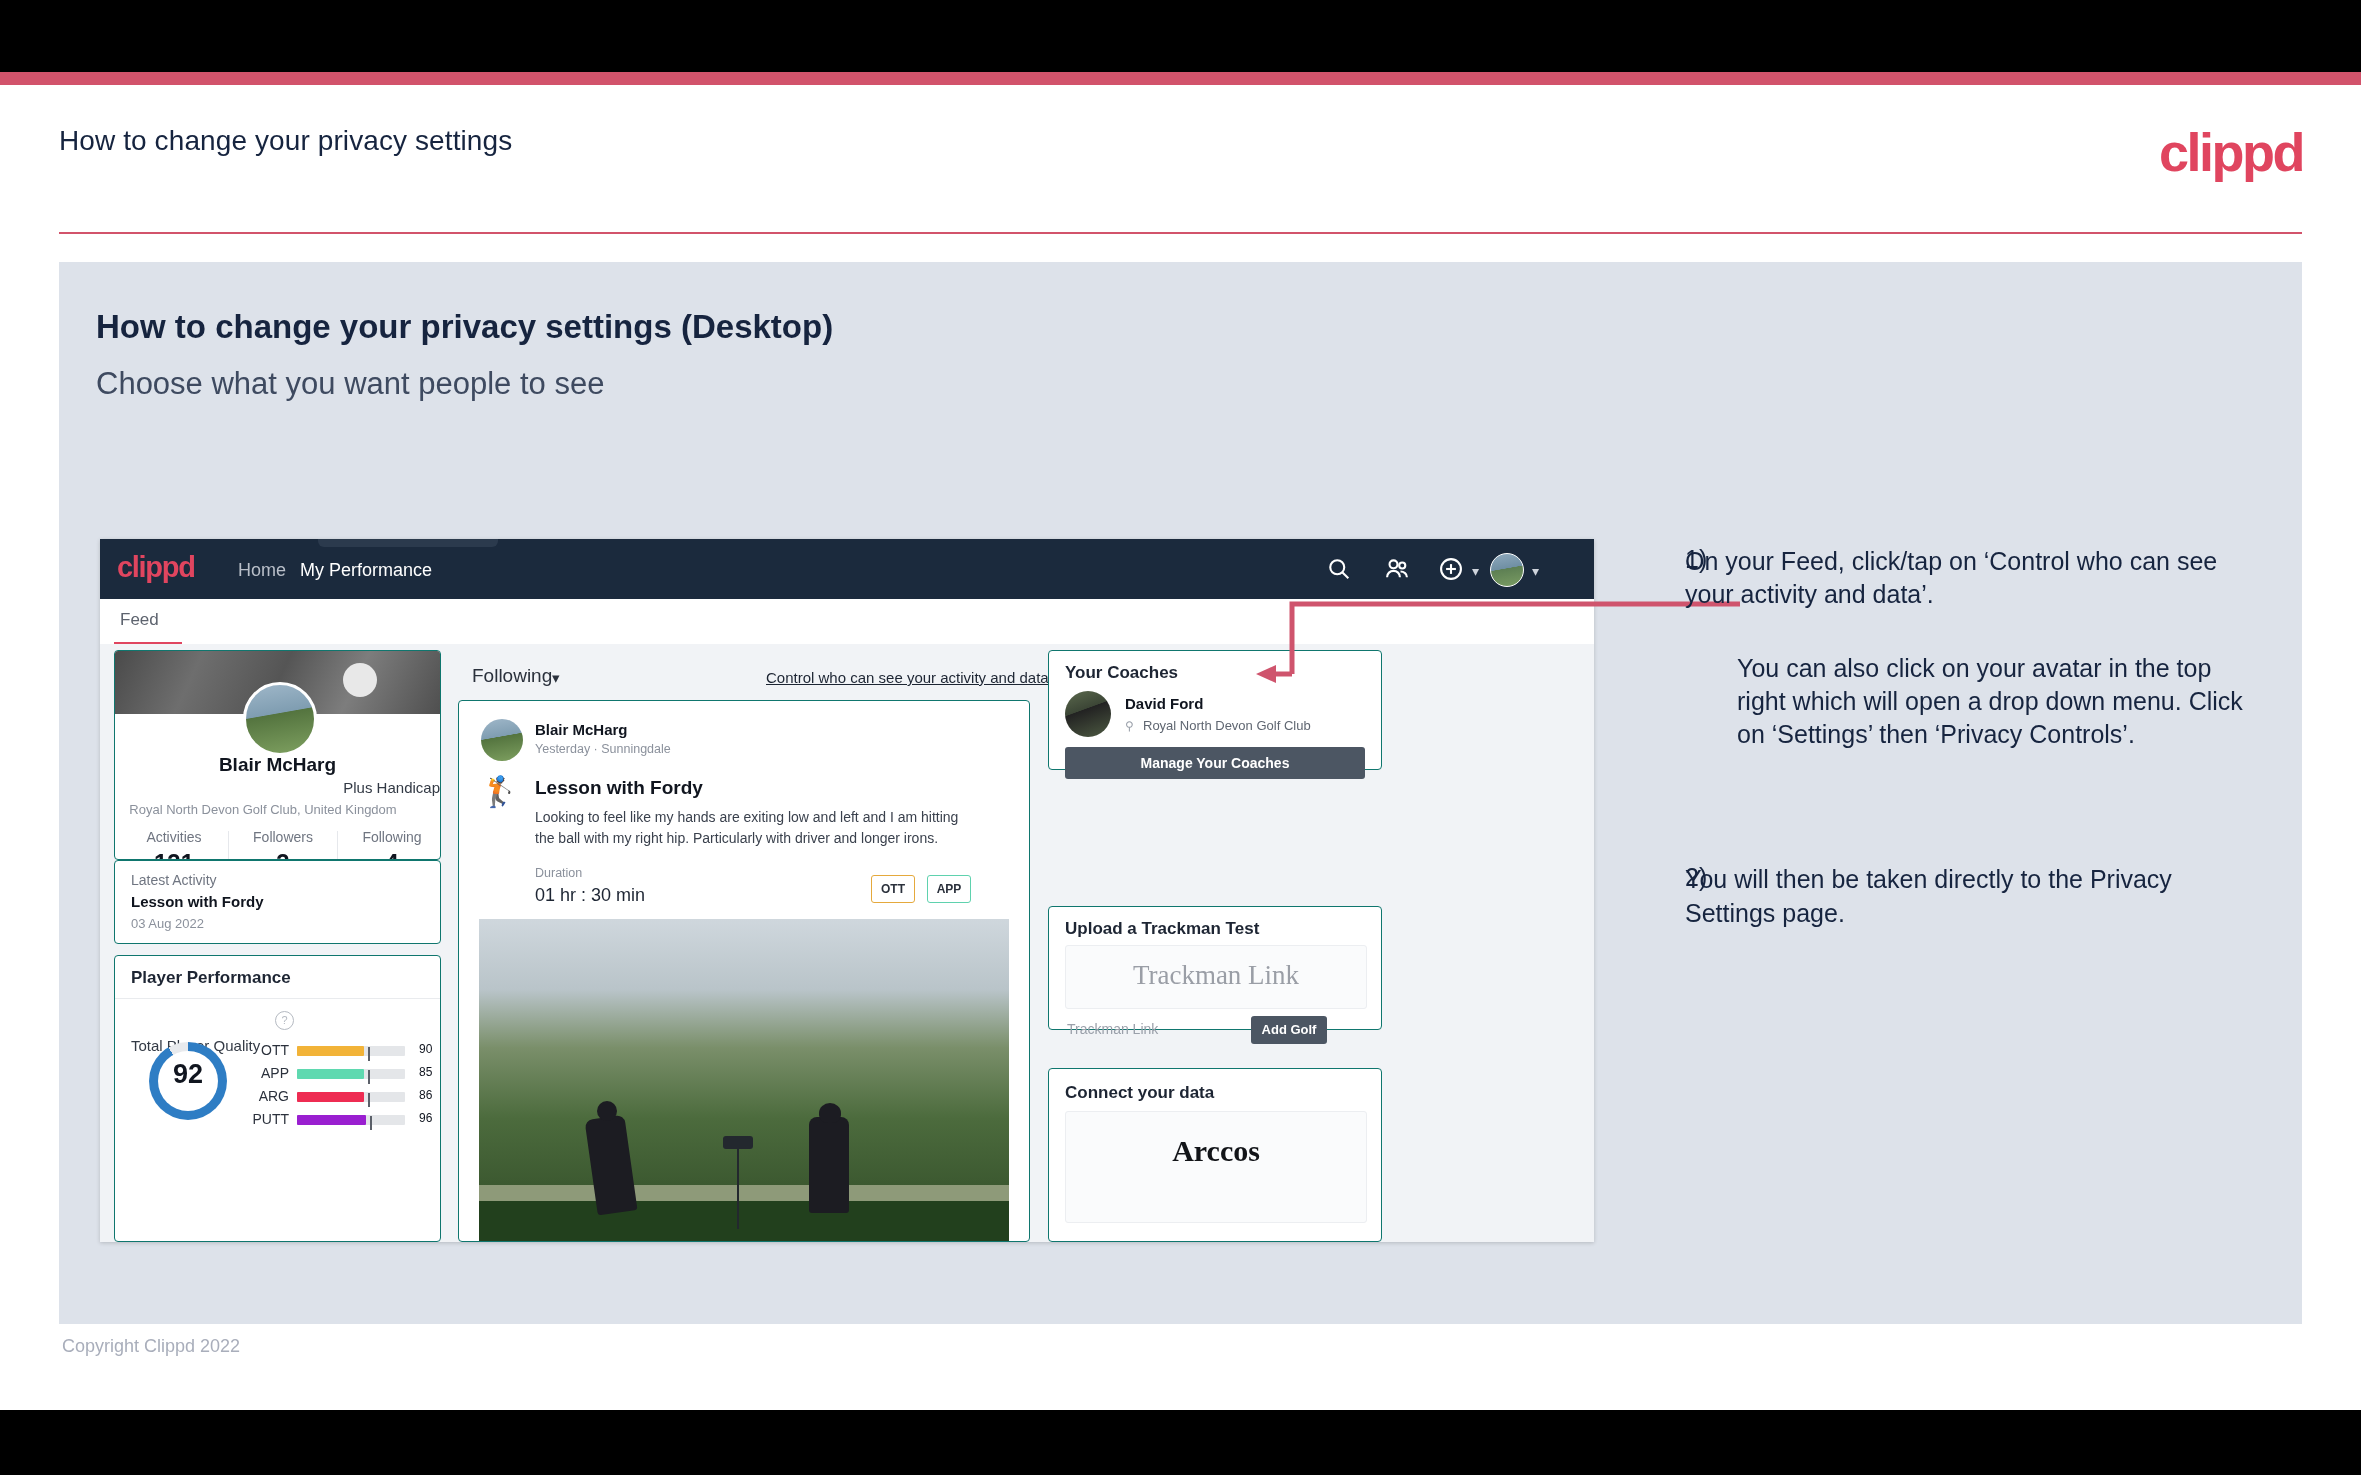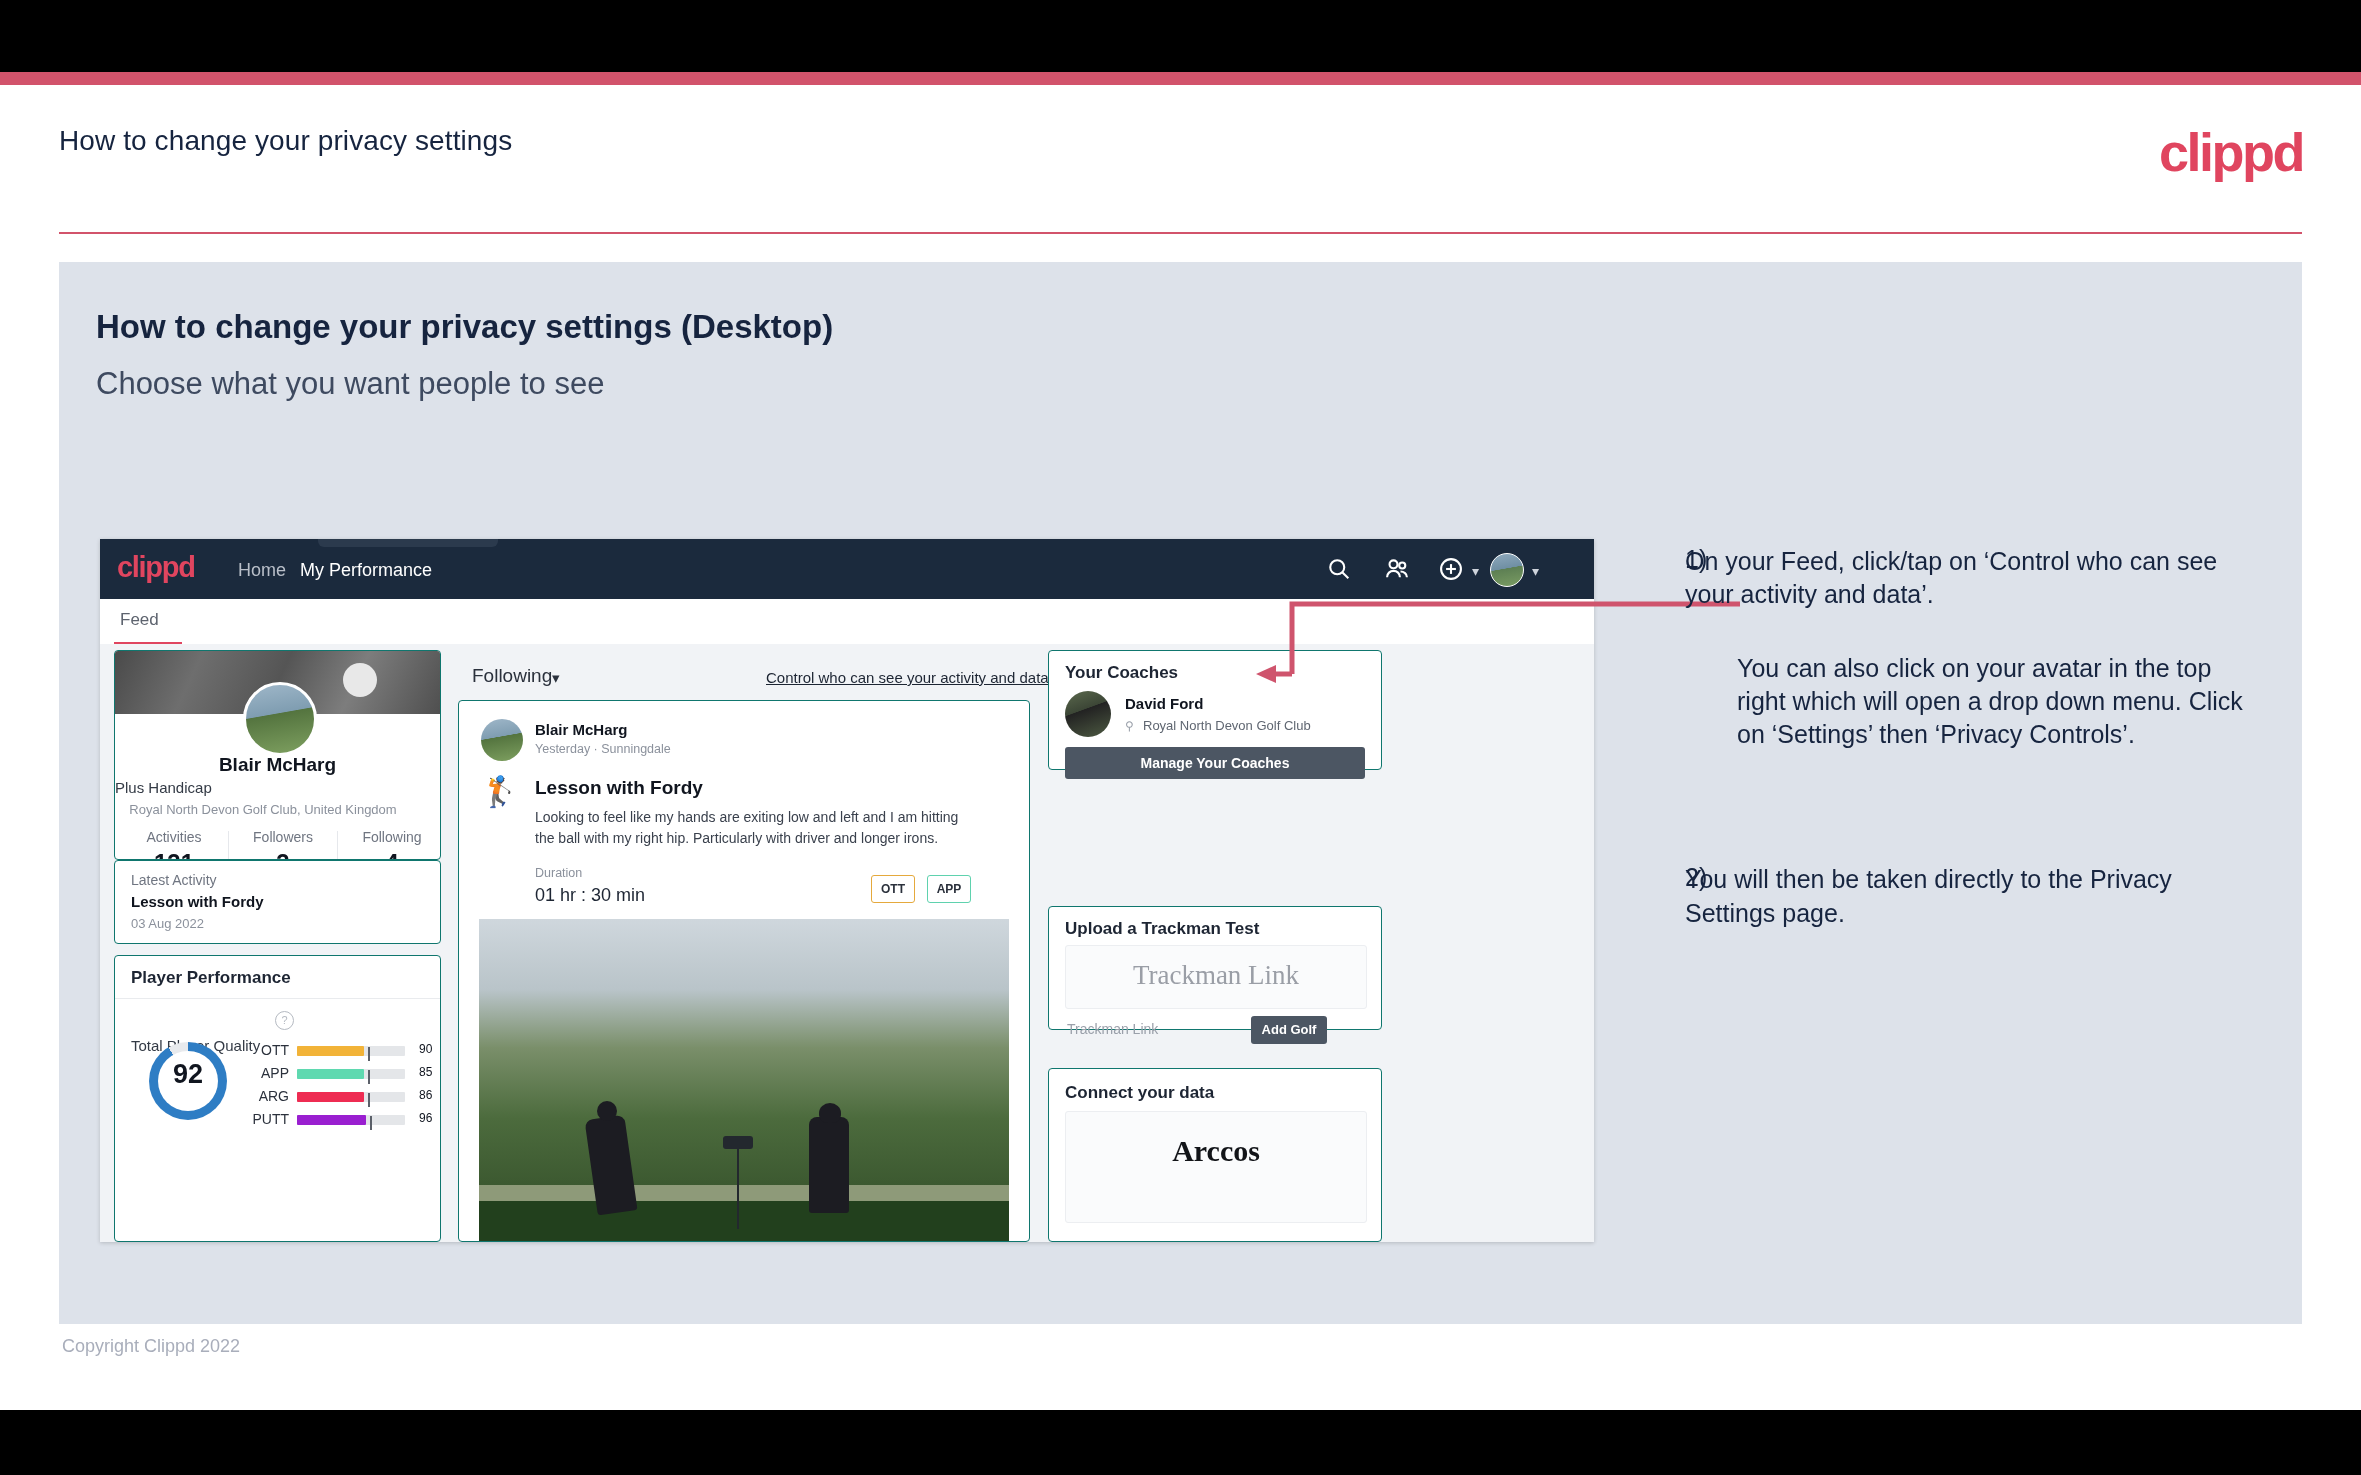--- a/index.html
+++ b/index.html
@@ -70,21 +70,21 @@
   .card-title{font-size:17px;font-weight:bold;color:#1d2533;}
 
   
   #profile-card{left:14px;top:6px;width:325px;height:208px;overflow:hidden;}
   #profile-cover{position:absolute;left:0;top:0;width:325px;height:63px;
     background:linear-gradient(115deg,#4a4a4a 0%,#6e6e6e 25%,#555 50%,#7d7d7d 72%,#4f4f4f 100%);}
   #profile-cover-ball{position:absolute;left:228px;top:12px;width:34px;height:34px;border-radius:50%;background:#e8e8e8;}
   #profile-avatar{position:absolute;left:128px;top:31px;width:68px;height:68px;border-radius:50%;border:3px solid #fff;
     background:linear-gradient(170deg,#9fb7c9 0%,#7f9db1 42%,#54743f 43%,#7ea060 100%);}
   #profile-name{position:absolute;left:0;top:103px;width:325px;text-align:center;font-size:19px;font-weight:bold;color:#10151f;}
-  #profile-handicap{position:absolute;left:0;top:128px;width:325px;text-align:left;font-size:15px;color:#333a45;}
+  #profile-handicap{position:absolute;left:0;top:128px;width:325px;text-align:right;font-size:15px;color:#333a45;}
   #profile-club{position:absolute;left:0;top:151px;width:296px;text-align:center;font-size:13px;color:#8b919c;}
   .stat-col{position:absolute;top:178px;width:108px;text-align:center;}
   .stat-label{font-size:14px;color:#6f7581;}
   .stat-value{font-size:24px;font-weight:bold;color:#10151f;margin-top:4px;}
   #stat-sep-1{position:absolute;left:113px;top:180px;width:1px;height:48px;background:#e6e8ec;}
   #stat-sep-2{position:absolute;left:222px;top:180px;width:1px;height:48px;background:#e6e8ec;}
 
   #latest-activity-card{left:14px;top:216px;width:325px;height:82px;}
   #latest-activity-label{position:absolute;left:16px;top:11px;font-size:14px;color:#6f7581;}
   #latest-activity-title{position:absolute;left:16px;top:32px;font-size:15px;font-weight:bold;color:#10151f;}

